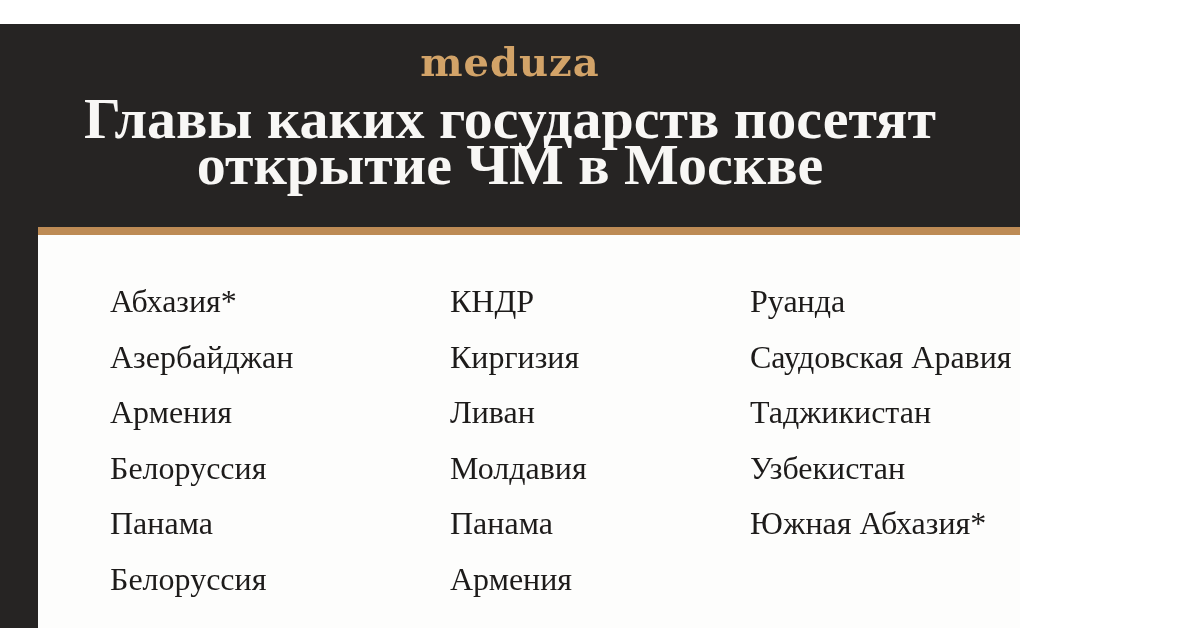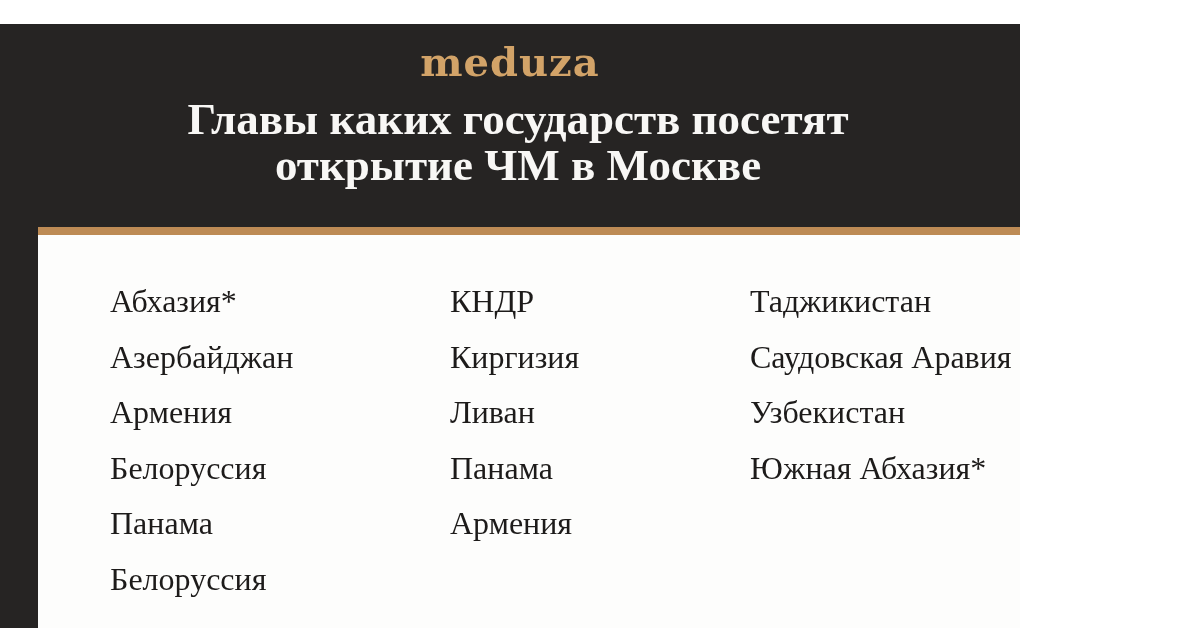--- a/index.html
+++ b/index.html
@@ -34,24 +34,23 @@
     letter-spacing: 1px;
     color: var(--gold);
   }
   .title {
     position: absolute;
     top: 72px;
     left: 0;
     width: 100%;
     text-align: center;
     font-weight: bold;
-    font-size: 45px;
+    font-size: 58px;
     line-height: 46px;
     color: var(--title);
-    padding-left: 8px;
   }
   .title .line { display: block; }
   .card {
     position: absolute;
     top: 203px;
     left: 38px;
     width: 1124px;
     height: 425px;
     background: var(--card);
   }
@@ -111,27 +110,29 @@
         <div class="country-item">Армения</div>
         <div class="country-item">Белоруссия</div>
         <div class="country-item">Панама</div>
         <div class="country-item">Белоруссия</div>
       </div>
 
       <div class="country-col">
         <div class="country-item">КНДР</div>
         <div class="country-item">Киргизия</div>
         <div class="country-item">Ливан</div>
+        <div class="country-item">Молдавия</div>
         <div class="country-item">Панама</div>
         <div class="country-item">Армения</div>
       </div>
 
       <div class="country-col">
+        <div class="country-item">Руанда</div>
+        <div class="country-item">Саудовская Аравия</div>
         <div class="country-item">Таджикистан</div>
-        <div class="country-item">Саудовская Аравия</div>
         <div class="country-item">Узбекистан</div>
         <div class="country-item">Южная Абхазия*</div>
       </div>
 
     </div>
 
     <div class="footnote-rule"></div>
 
   </div>
 

